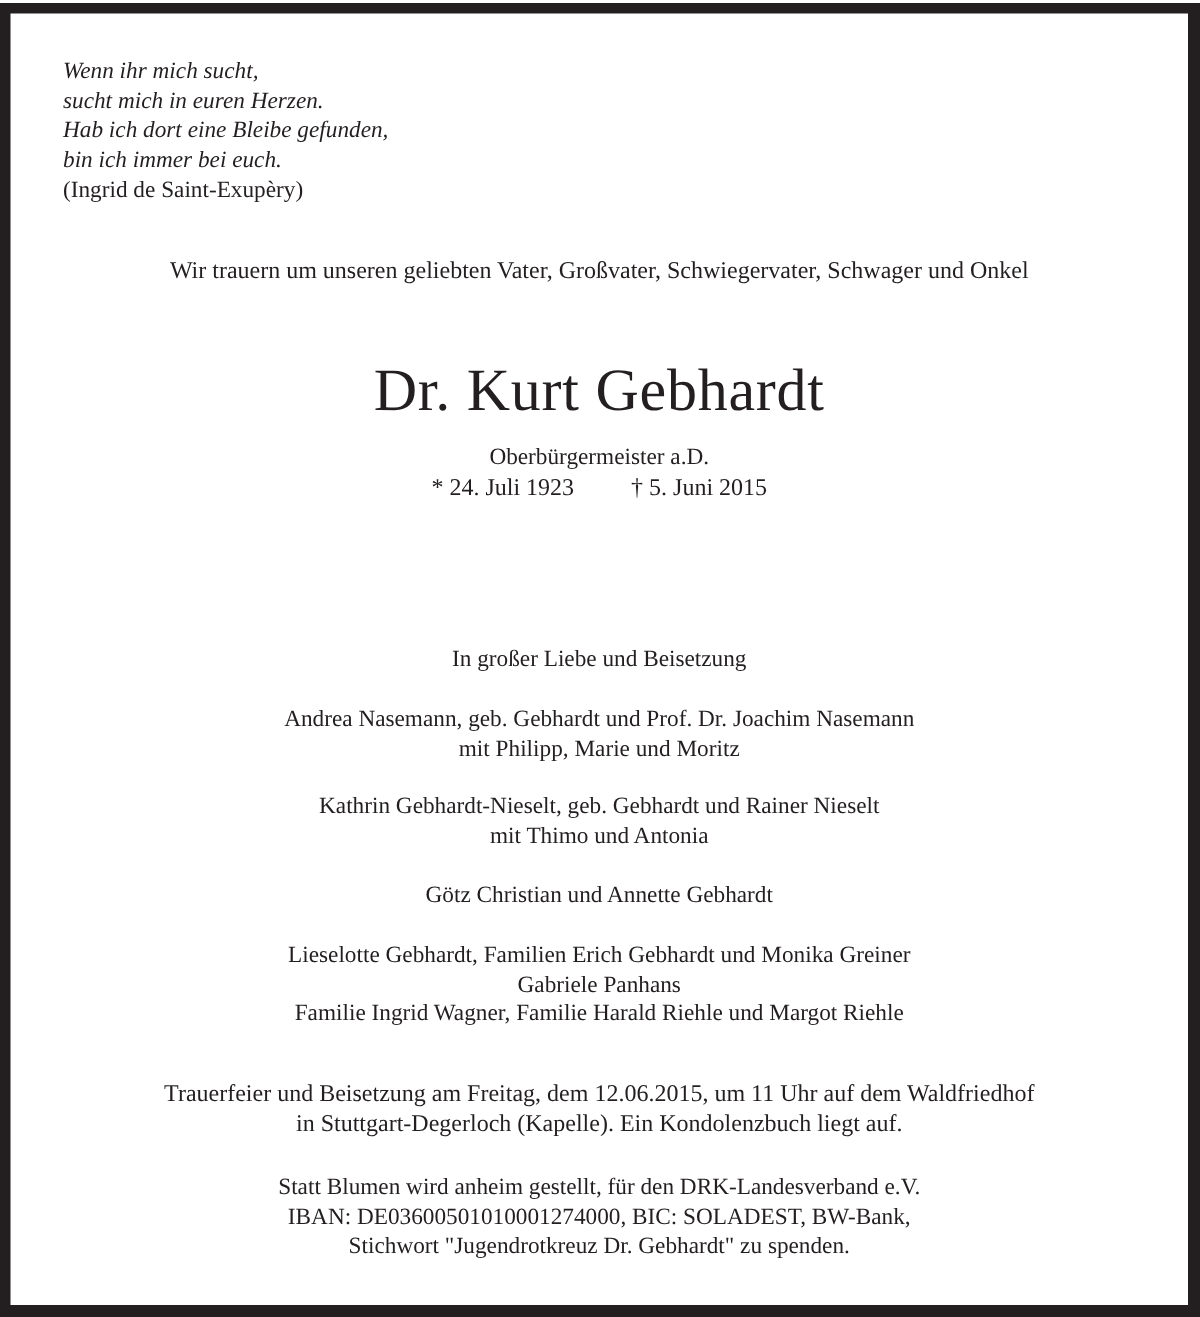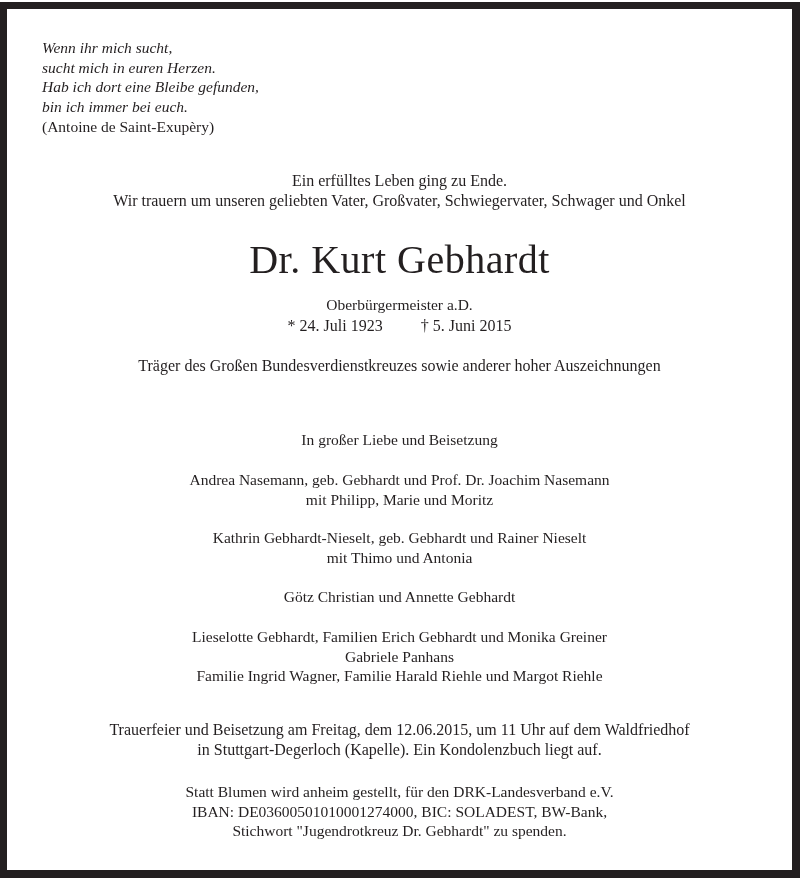--- a/index.html
+++ b/index.html
@@ -102,38 +102,36 @@
 </head>
 <body>
 
 <div class="frame"></div>
 
 <div class="poem">
   <span class="line">Wenn ihr mich sucht,</span>
   <span class="line">sucht mich in euren Herzen.</span>
   <span class="line">Hab ich dort eine Bleibe gefunden,</span>
   <span class="line">bin ich immer bei euch.</span>
-  <span class="author">(Antoine de Saint-Exupèry)</span>
+  <span class="author">(Ingrid de Saint-Exupèry)</span>
 </div>
 
 <div class="center block intro">
-  <span class="row">Ein erfülltes Leben ging zu Ende.</span>
   <span class="row">Wir trauern um unseren geliebten Vater, Großvater, Schwiegervater, Schwager und Onkel</span>
 </div>
 
 <div class="center name">Dr. Kurt Gebhardt</div>
 
 <div class="center title">Oberbürgermeister a.D.</div>
 
 <div class="center dates">
   <span>* 24. Juli 1923</span><span class="gap"></span><span>† 5. Juni 2015</span>
 </div>
 
 <div class="center block honors">
-  <span class="row">Träger des Großen Bundesverdienstkreuzes sowie anderer hoher Auszeichnungen</span>
 </div>
 
 <div class="center closing">In großer Liebe und Beisetzung</div>
 
 <div class="center block fam1">
   <span class="row">Andrea Nasemann, geb. Gebhardt und Prof. Dr. Joachim Nasemann</span>
   <span class="row">mit Philipp, Marie und Moritz</span>
 </div>
 
 <div class="center block fam2">

